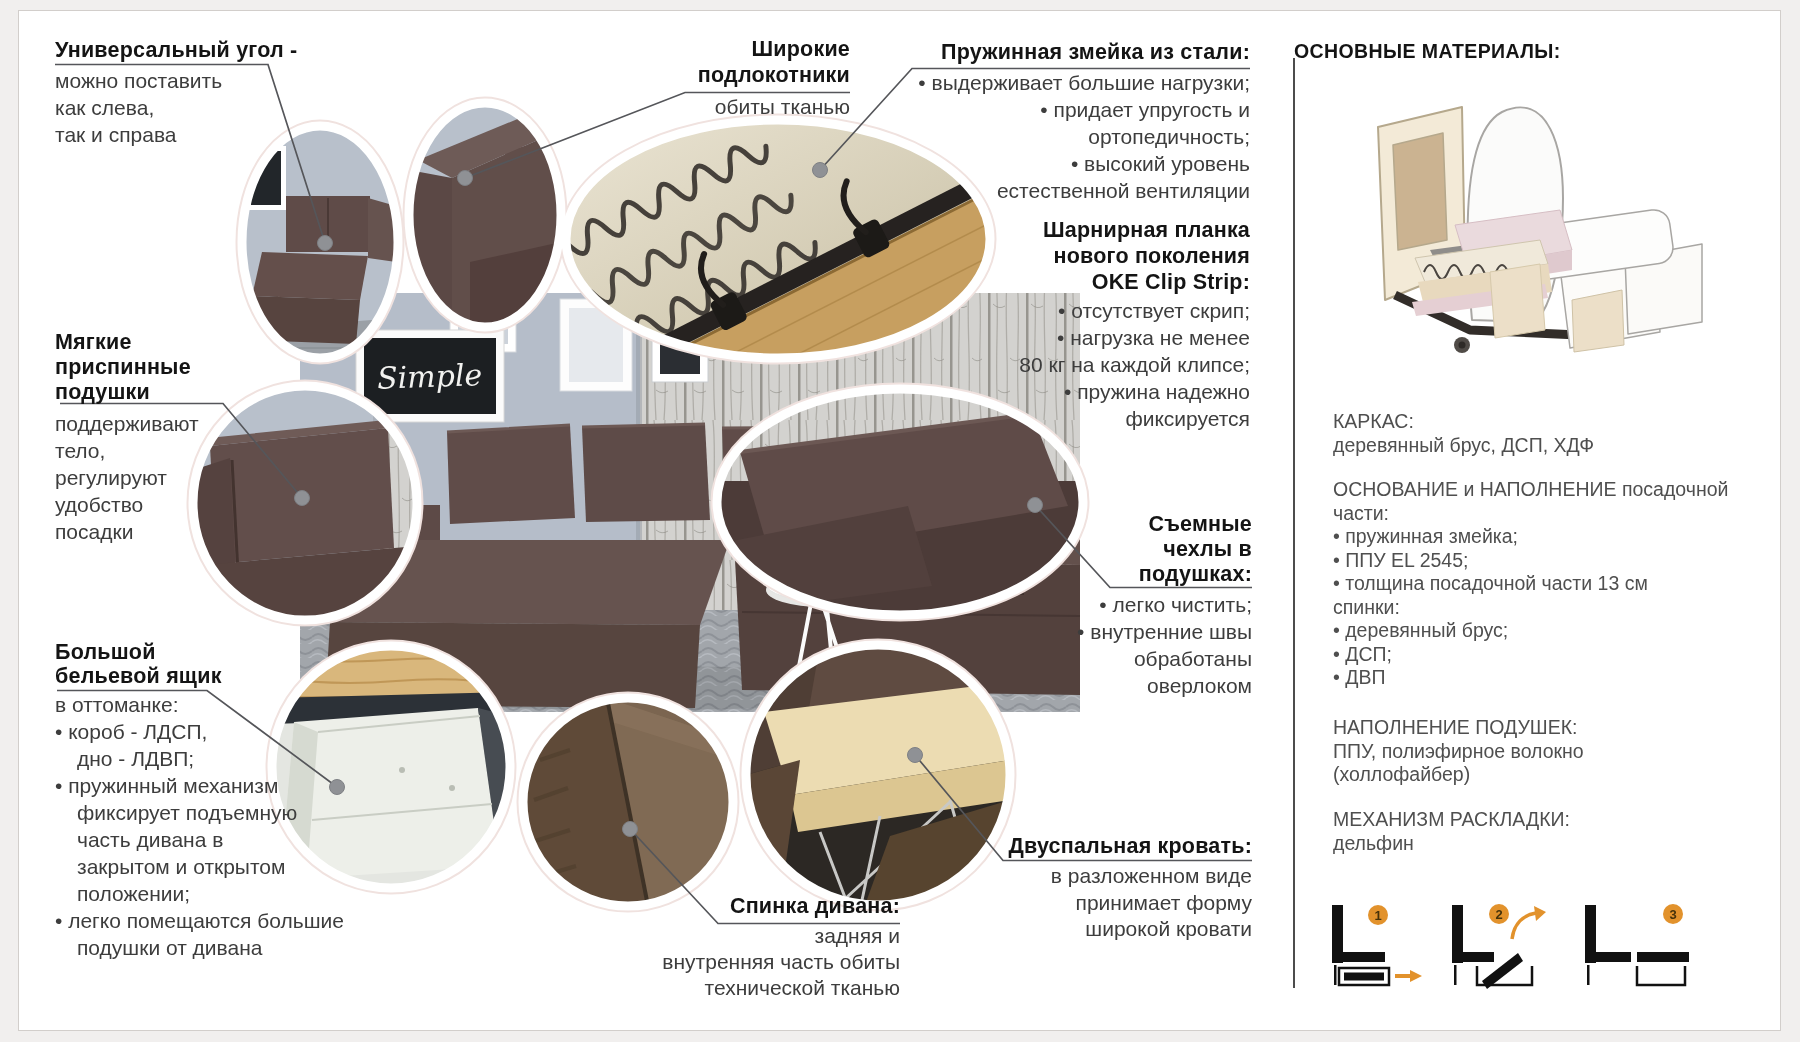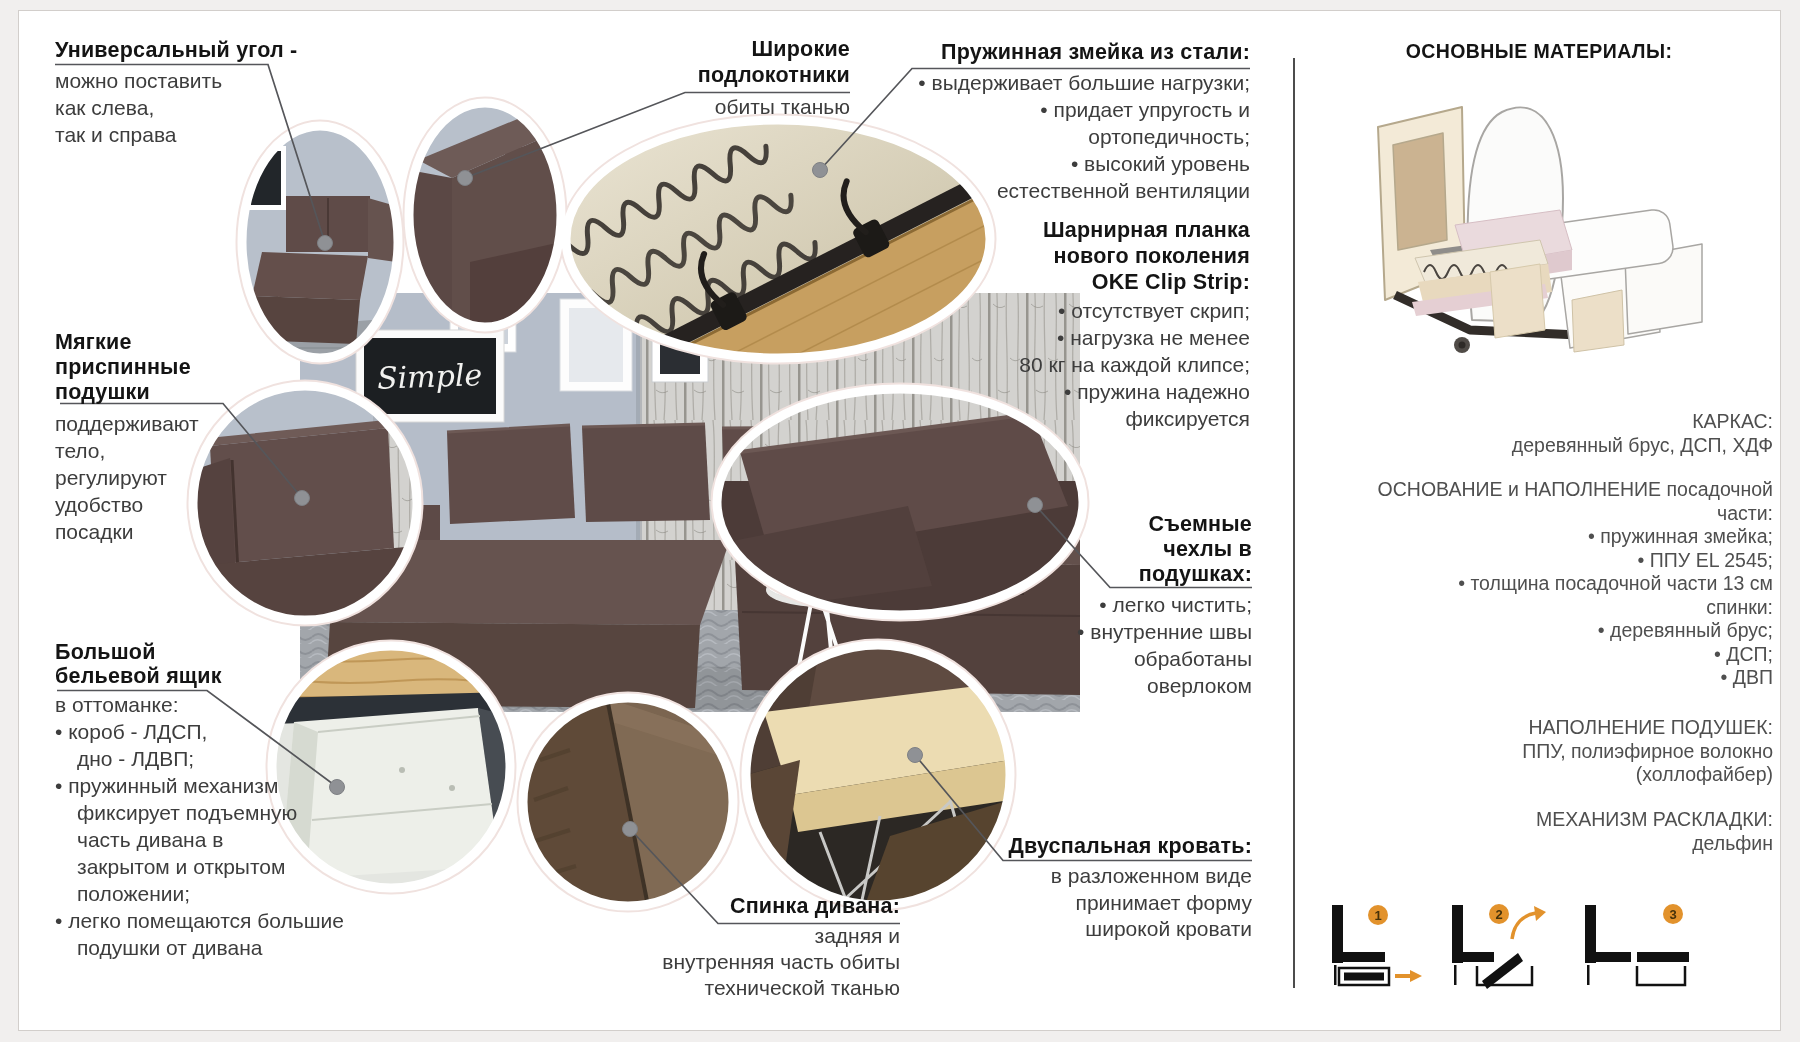--- a/index.html
+++ b/index.html
@@ -5,22 +5,22 @@
   html,body{margin:0;padding:0;background:#f1efee;font-family:"Liberation Sans",sans-serif;}
   .stage{position:relative;width:1800px;height:1042px;background:#f1efee;overflow:hidden;}
   .card{position:absolute;left:18px;top:10px;width:1763px;height:1021px;background:#ffffff;border:1px solid #d2cecb;box-sizing:border-box;}
   svg.scene{position:absolute;left:0;top:0;z-index:1;}
   .txt{position:absolute;z-index:2;}
   .blk{position:absolute;color:#3d3d3d;}
   .right{text-align:right;}
   .bt{font-weight:700;font-size:21.5px;line-height:25px;color:#141414;letter-spacing:.2px;}
   .bl{font-size:21px;line-height:27px;color:#3d3d3d;}
   .ind{padding-left:22px;}
-  .rps{position:absolute;left:1333px;width:440px;font-size:19.5px;line-height:23.5px;color:#4f4f4f;text-align:right;}
-  .mat-title{position:absolute;left:1294px;top:40px;width:490px;text-align:center;font-weight:700;font-size:19.5px;letter-spacing:.4px;color:#141414;}
+  .rps{position:absolute;left:1333px;width:440px;font-size:19.5px;line-height:23.5px;color:#4f4f4f;}
+  .mat-title{position:absolute;left:1294px;top:40px;width:490px;font-weight:700;font-size:19.5px;letter-spacing:.4px;color:#141414;}
 </style>
 </head>
 <body>
 
 <div class="stage">
   <div class="card"></div>
 
   <svg class="scene" width="1800" height="1042" viewBox="0 0 1800 1042">
     <defs>
       <pattern id="wood" width="38" height="140" patternUnits="userSpaceOnUse">

